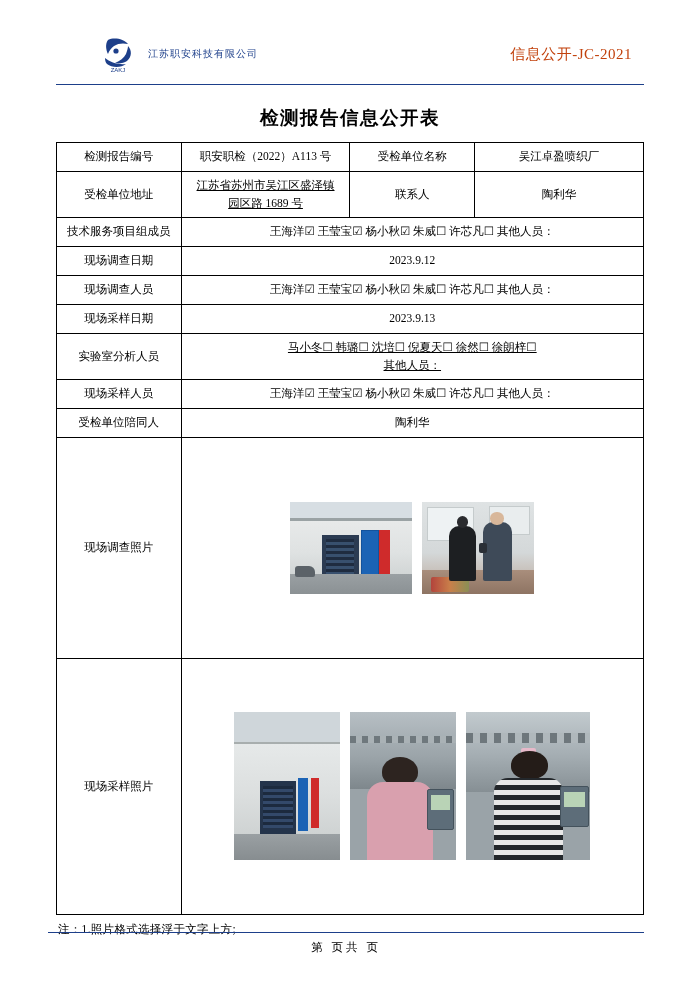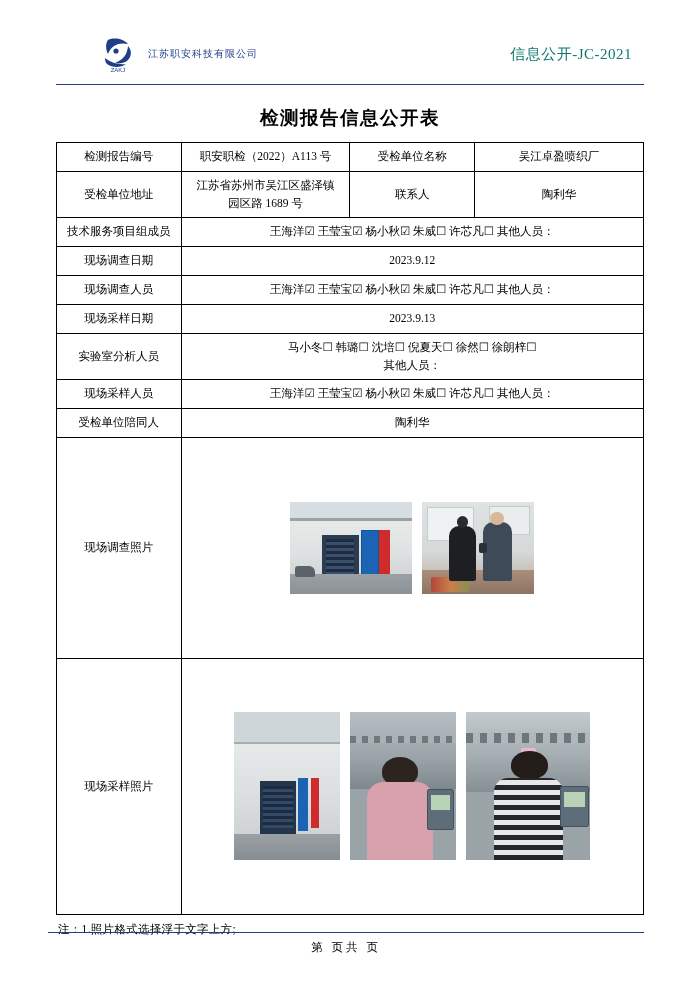--- a/index.html
+++ b/index.html
@@ -44,21 +44,21 @@
   .logo svg { display: block; }
   .company-name {
     font-size: 10px;
     letter-spacing: 1px;
     color: #1d3f8a;
     font-family: "Liberation Serif", serif;
     white-space: nowrap;
   }
   .header-right {
     font-size: 15px;
-    color: #0f766e;
+    color: #c2410c;
     letter-spacing: 0.5px;
     white-space: nowrap;
     padding-right: 4px;
   }
   .header-rule {
     border-bottom: 1.3px solid #1d3f8a;
     margin: 2px 0 0 0;
   }
 
   
@@ -83,21 +83,21 @@
     text-align: center;
     vertical-align: middle;
     padding: 5px 2px;
     line-height: 1.55;
     word-break: break-all;
   }
   .lbl { width: 118px; }
   .c2  { width: 160px; }
   .c3  { width: 118px; }
   .c4  { width: 160px; }
-  .cell-sub { display: block; }
+  .cell-sub { display: block; text-decoration: underline; }
 
   .photo-label-cell { height: 210px; }
   .photo-cell {
     padding: 14px 6px;
     vertical-align: middle;
   }
   .photo-row-1 .photo-cell { height: 210px; }
   .photo-row-2 .photo-cell { height: 245px; }
 
   .photo-strip {

